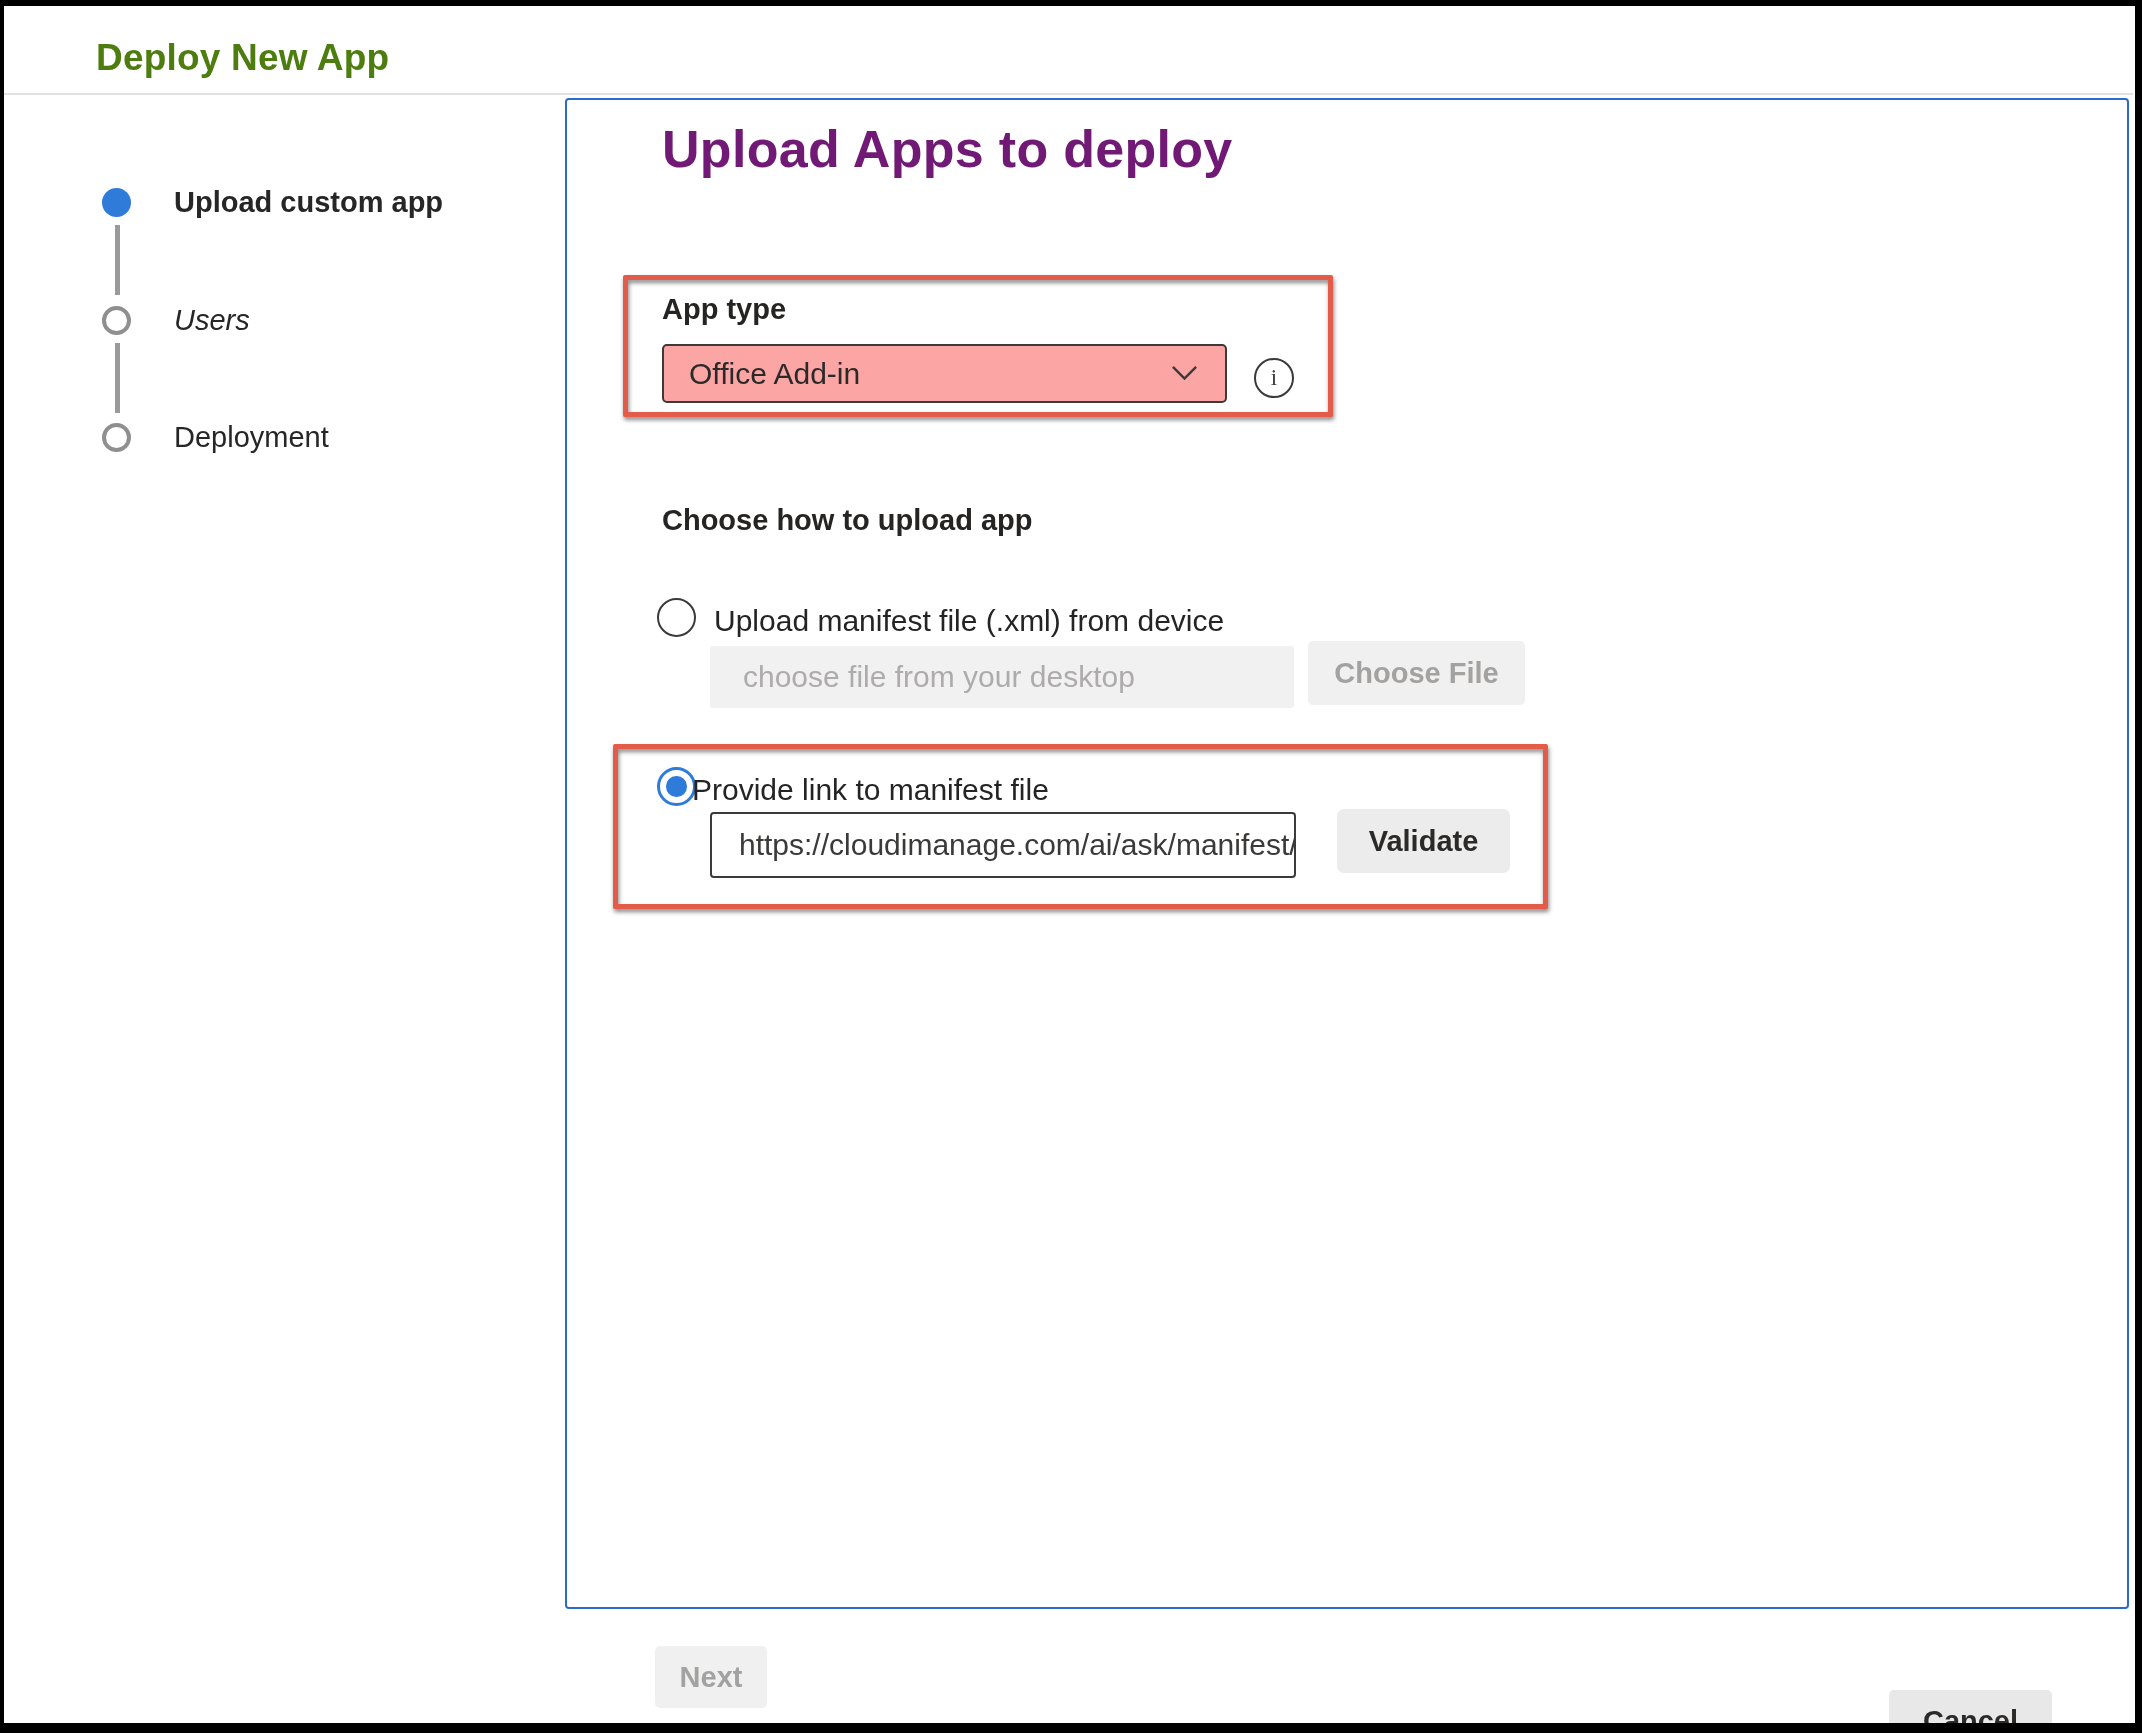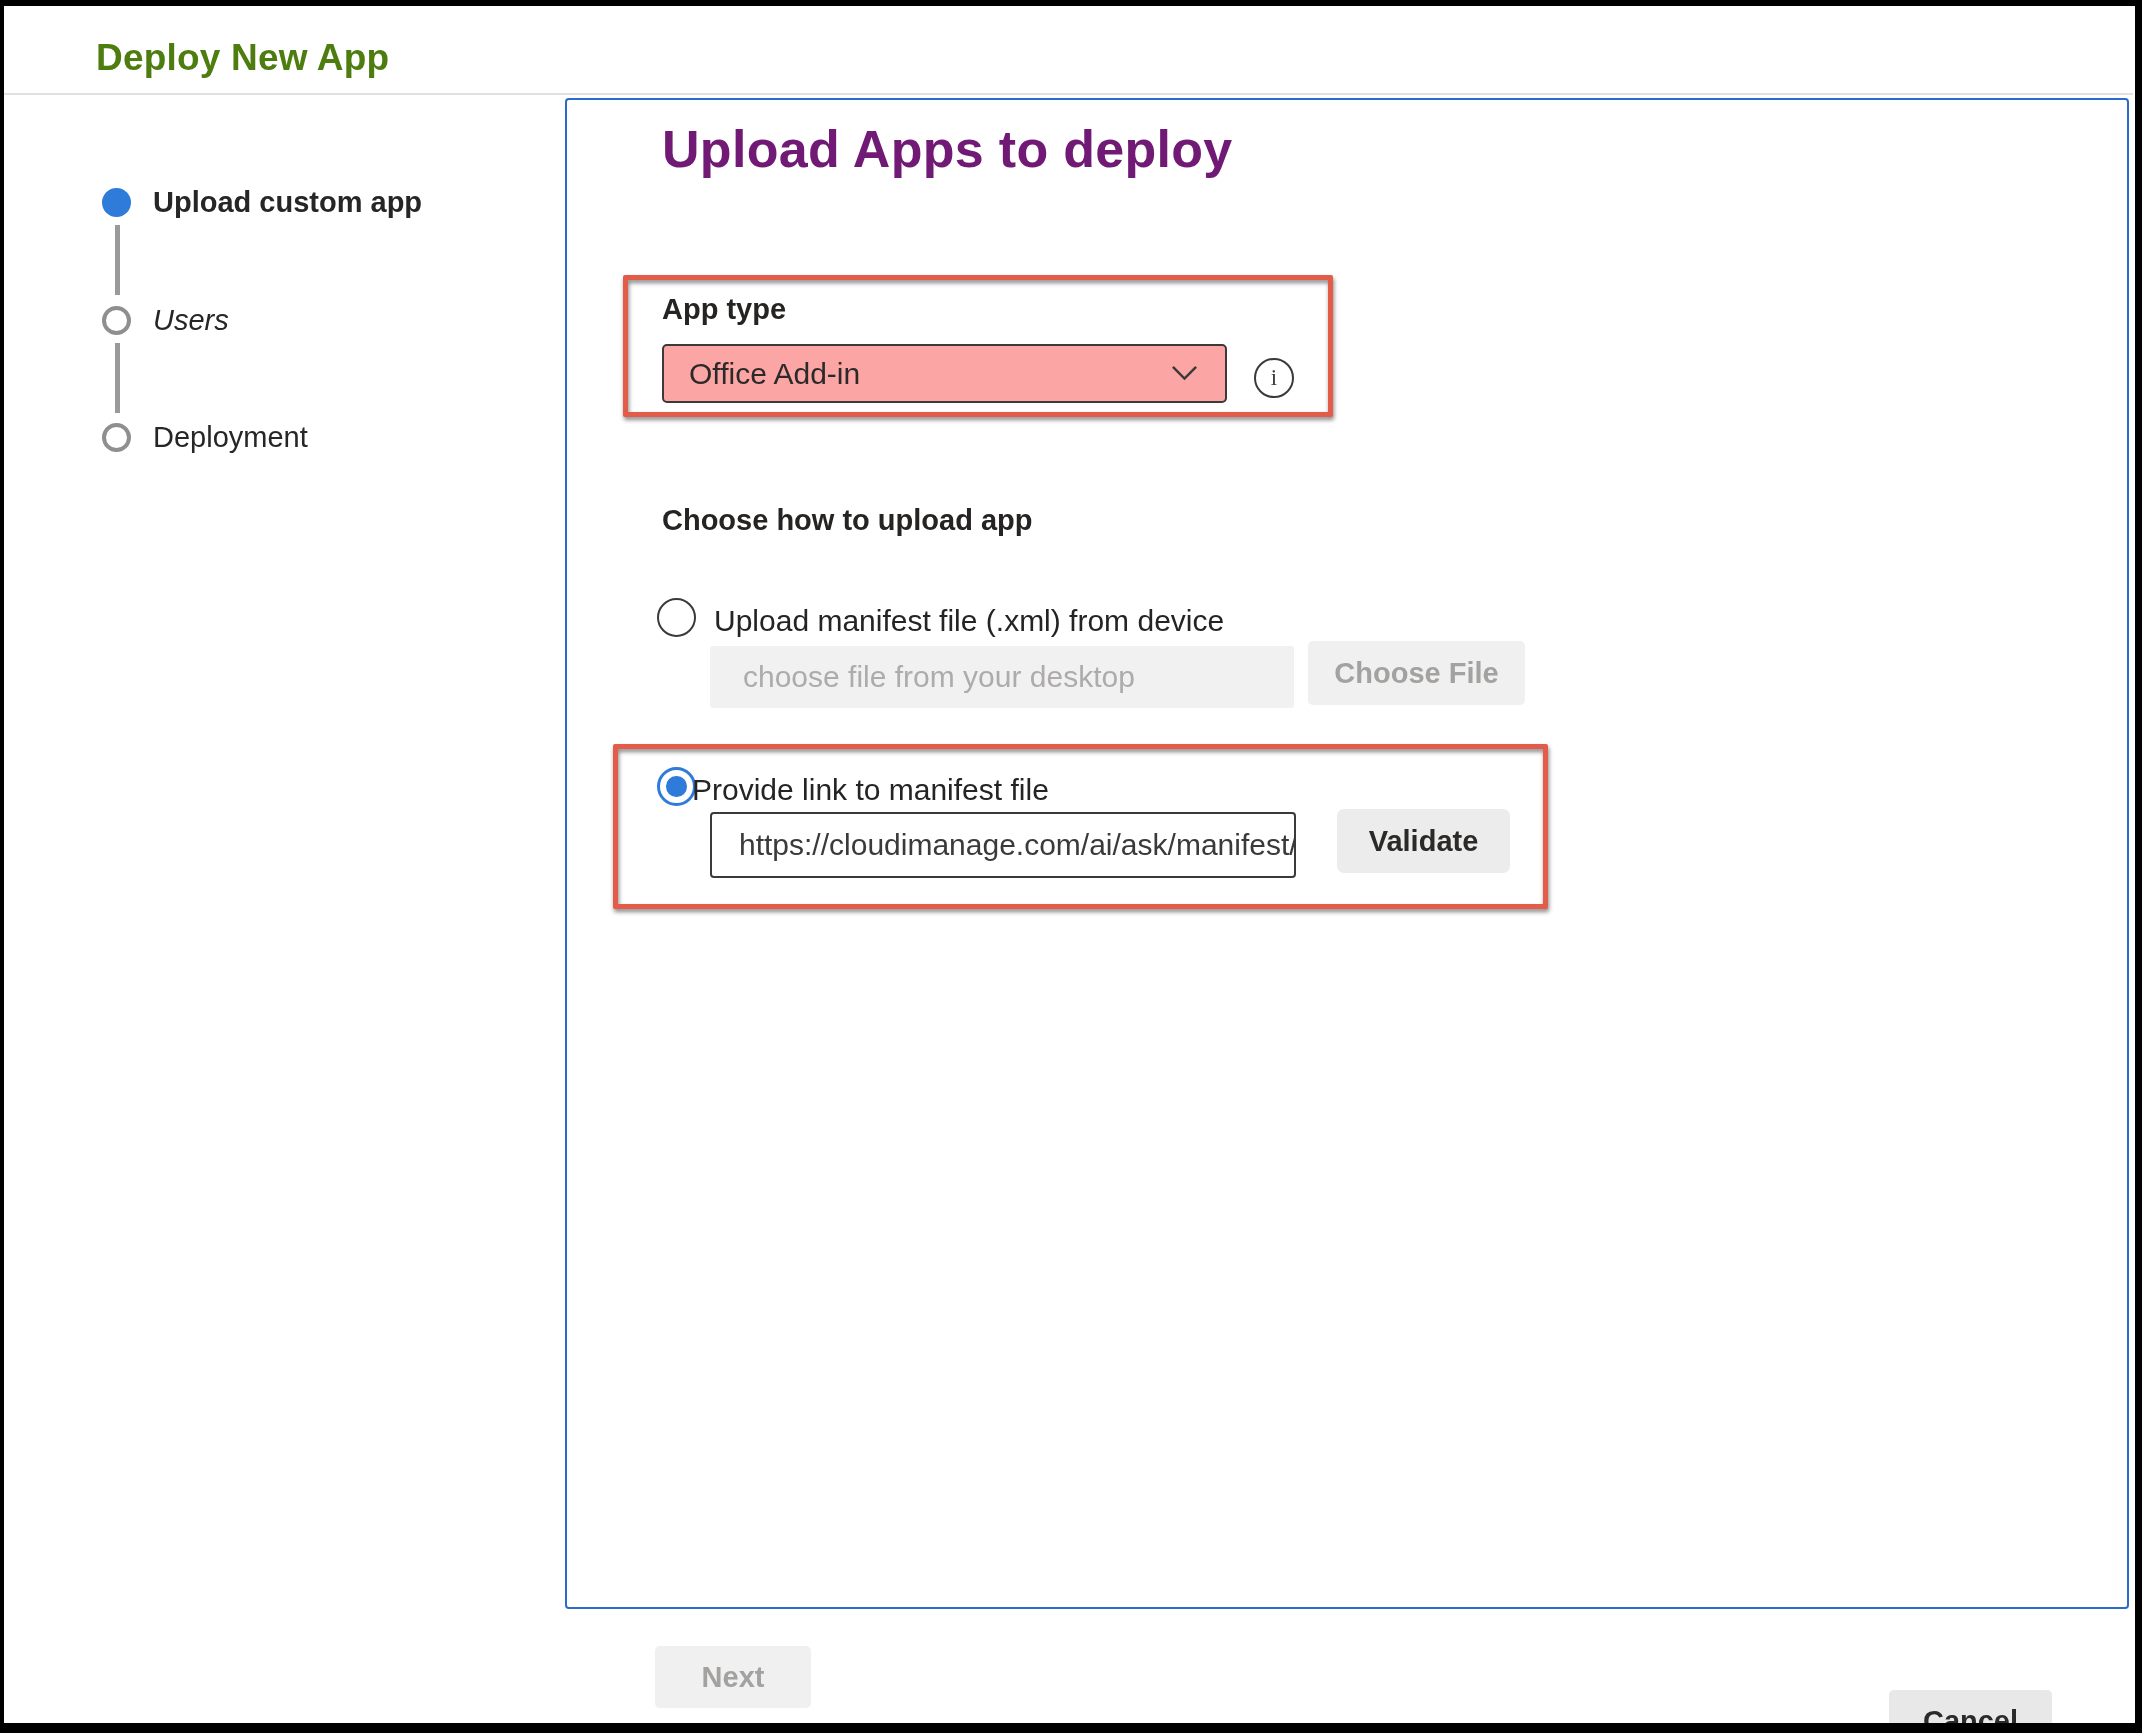--- a/index.html
+++ b/index.html
@@ -14,21 +14,21 @@
     border-bottom:10.7px solid #000;
     overflow:hidden;
     font-family:"Liberation Sans", sans-serif;
     color:#252423;
   }
   .abs{position:absolute;}
   
   .window-title{left:92px;top:23px;font-size:37px;font-weight:bold;color:#4d7c0f;letter-spacing:0.2px;margin-top:8px;}
   .header-divider{left:0;top:87px;width:2129px;height:1.9px;background:#e1e1e1;}
   
-  .step-row{display:flex;align-items:center;gap:22px;}
+  .step-row{display:flex;align-items:center;gap:43px;}
   .step-dot{width:29px;height:29px;border-radius:50%;background:#2f7bd9;flex:0 0 auto;}
   .step-ring{width:29px;height:29px;border-radius:50%;background:#fff;border:4.9px solid #8f8f8f;flex:0 0 auto;}
   .step-label{font-size:29px;color:#262626;}
   .step-label.active{font-weight:bold;}
   .step-connector{left:111px;width:4.9px;height:70px;background:#9a9a9a;}
   
   .panel{left:561px;top:92px;width:1564px;height:1511px;background:#ffffff;border:2.9px solid #2a6bcb;border-radius:3.9px;}
   .page-heading{left:658px;top:113px;font-size:52px;font-weight:bold;color:#701a75;letter-spacing:0.3px;}
   
   .annotation{border:5.8px solid #e25c49;background:transparent;border-radius:1.9px;
@@ -53,21 +53,21 @@
   .file-input{left:706px;top:640px;width:584px;height:62px;background:#f1f1f1;border:none;border-radius:2.9px;
     padding:0 0 0 33px;font-size:30px;color:#8a8a8a;font-family:"Liberation Sans",sans-serif;}
   .file-input::placeholder{color:#adabab;opacity:1;}
   .btn{display:flex;align-items:center;justify-content:center;border-radius:4.9px;font-weight:600;
     font-size:29px;cursor:pointer;border:none;font-family:"Liberation Sans",sans-serif;}
   .btn.disabled{background:#f0f0f0;color:#a3a2a0;cursor:default;}
   .choose-file-btn{left:1304px;top:635px;width:217px;height:64px;}
   .url-input{left:706px;top:806px;width:586px;height:66px;background:#fff;border:2.9px solid #3b3a39;border-radius:3.9px;
     padding:0 0 0 27px;font-size:30px;color:#3b3a39;font-family:"Liberation Sans",sans-serif;}
   .validate-btn{left:1333px;top:803px;width:173px;height:64px;background:#ececec;color:#2b2a29;border-radius:7px;}
-  .next-btn{left:651px;top:1640px;width:156px;height:62px;}
+  .next-btn{left:651px;top:1640px;width:112px;height:62px;}
   .cancel-btn{left:1885px;top:1640px;width:163px;height:62px;background:#e8e8e8;color:#2b2a29;margin-top:44px;}
 </style>
 </head>
 <body>
 
 <div class="screen">
 
   <div class="abs window-title">Deploy New App</div>
   <div class="abs header-divider"></div>
 

